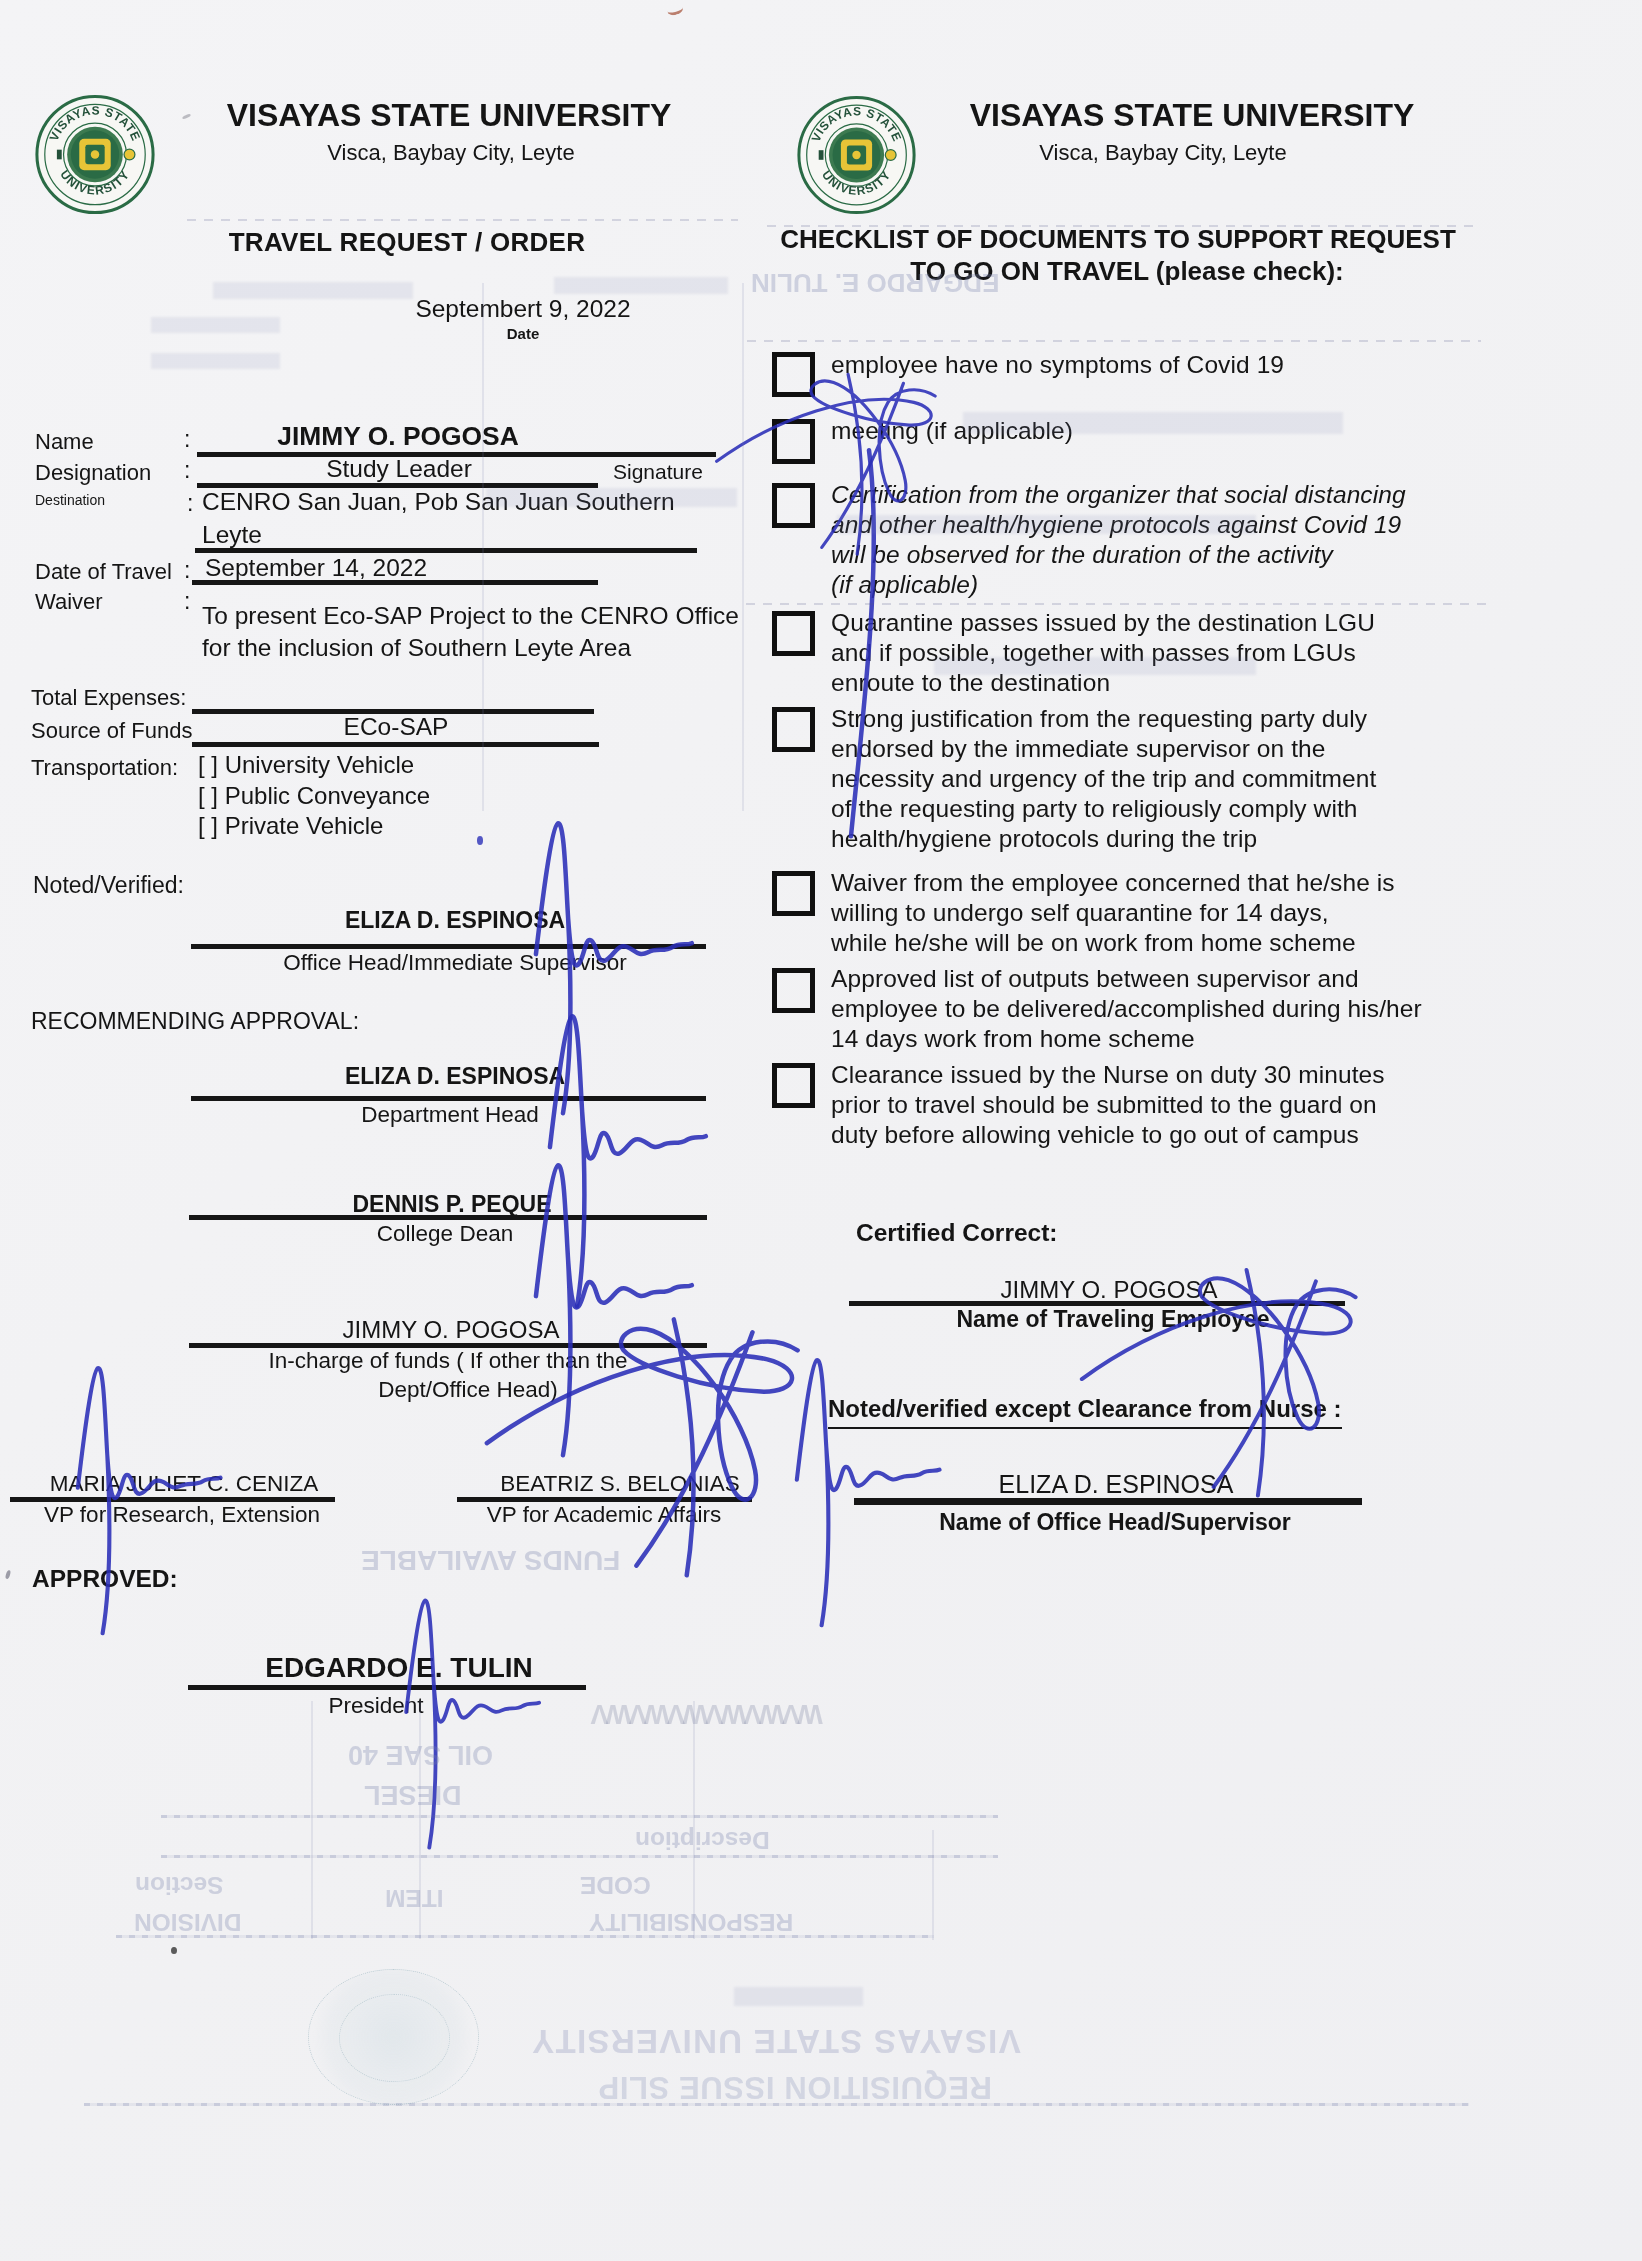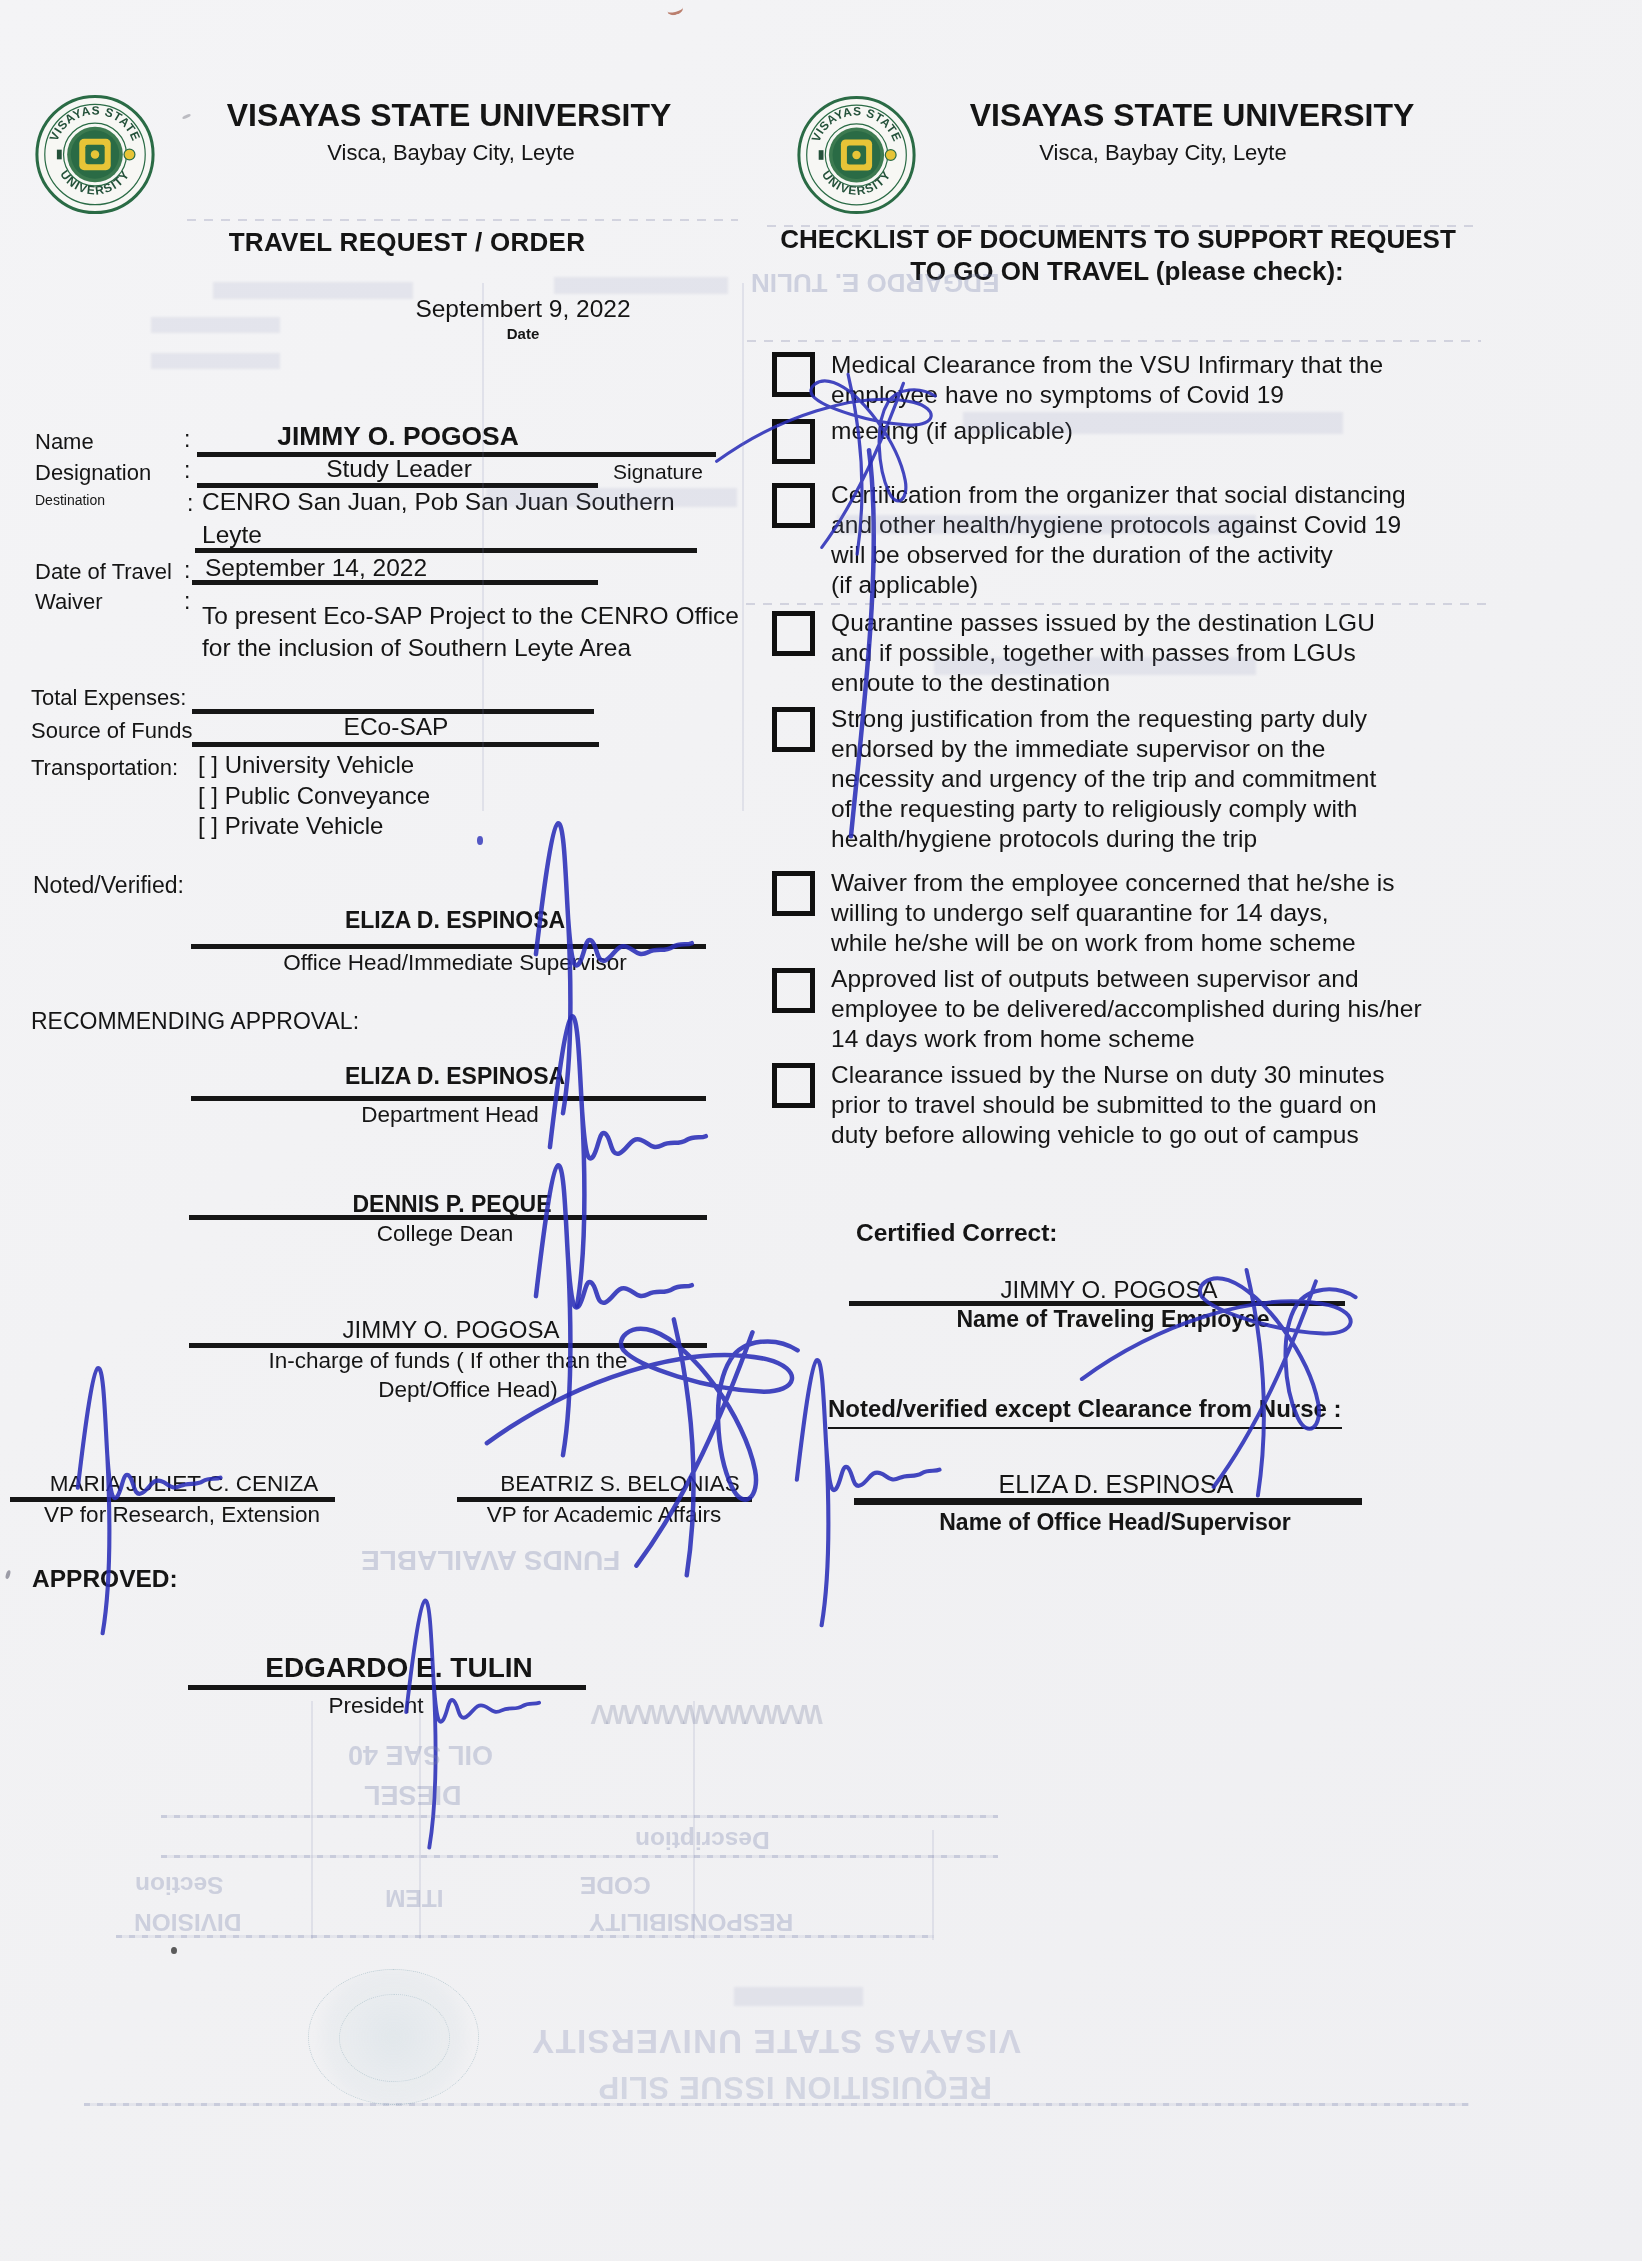--- a/index.html
+++ b/index.html
@@ -175,31 +175,30 @@
   <div class="ul" style="left:457px;top:1497px;width:295px;"></div>
   <div class="t cx" style="left:604px;top:1502px;font-size:22.5px;">VP for Academic Affairs</div>
 
   <div class="t b" style="left:32px;top:1565px;font-size:24.5px;">APPROVED:</div>
   <div class="t cx b" style="left:399px;top:1652px;font-size:28px;">EDGARDO E. TULIN</div>
   <div class="ul" style="left:188px;top:1685px;width:398px;"></div>
   <div class="t cx" style="left:376px;top:1693px;font-size:22.5px;">President</div>
 
   <div class="ck-box" style="left:772px;top:352px;"></div>
   <div class="ck-text" style="left:831px;top:350px;">
-    <div>Medical Clearance from the VSU Infirmary that the</div>
     <div>employee have no symptoms of Covid 19</div>
   </div>
 
   <div class="ck-box" style="left:772px;top:419px;"></div>
   <div class="ck-text" style="left:831px;top:416px;">
     <div>meeting (if applicable)</div>
   </div>
 
   <div class="ck-box" style="left:772px;top:483px;"></div>
-  <div class="ck-text" style="left:831px;top:480px;">
+  <div class="ck-text" style="left:831px;top:480px;font-style:italic;">
     <div>Certification from the organizer that social distancing</div>
     <div>and other health/hygiene protocols against Covid 19</div>
     <div>will be observed for the duration of the activity</div>
     <div> (if applicable)</div>
   </div>
 
   <div class="ck-box" style="left:772px;top:611px;"></div>
   <div class="ck-text" style="left:831px;top:608px;">
     <div>Quarantine passes issued by the destination LGU</div>
     <div>and if possible, together with passes from LGUs</div>

